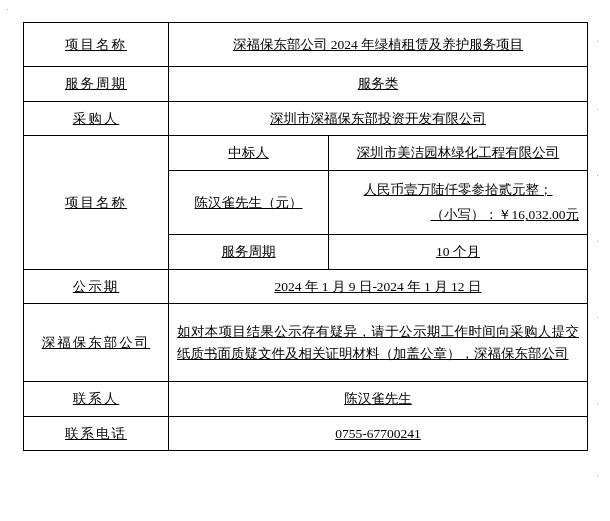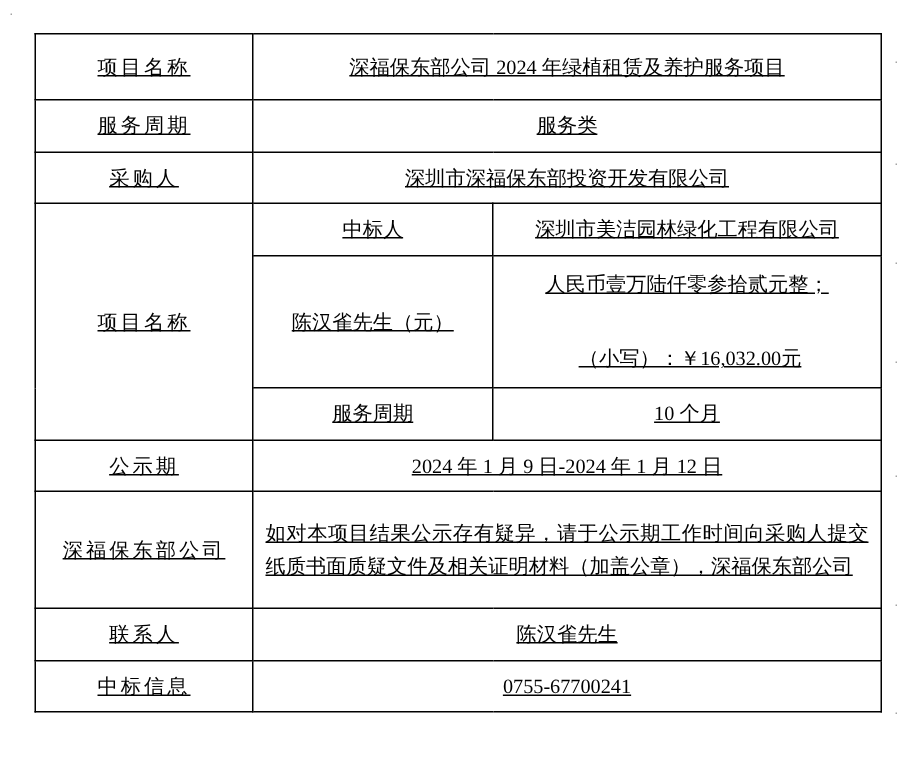--- a/index.html
+++ b/index.html
@@ -50,24 +50,23 @@
   .para {
     text-align: justify;
     line-height: 1.85;
     font-size: 13.5px;
   }
   .amount-line {
     text-align: center;
     line-height: 1.9;
   }
   .amount-line2 {
-    text-align: center;
+    text-align: right;
     line-height: 1.9;
     padding-left: 4px;
-    margin-top: 24px;
   }
   .corner {
     position: absolute;
     color: #9a9a9a;
     font-size: 9px;
     font-family: "Liberation Sans", sans-serif;
     user-select: none;
   }
 </style>
 </head>
@@ -135,19 +134,19 @@
         <td class="label">深福保东部公司</td>
         <td class="para" colspan="2">如对本项目结果公示存有疑异，请于公示期工作时间向采购人提交纸质书面质疑文件及相关证明材料（加盖公章），深福保东部公司</td>
       </tr>
 
       <tr class="row-h-default">
         <td class="label">联系人</td>
         <td class="value" colspan="2">陈汉雀先生</td>
       </tr>
 
       <tr class="row-h-default">
-        <td class="label">中标信息</td>
+        <td class="label">联系电话</td>
         <td class="value" colspan="2">0755-67700241</td>
       </tr>
 
     </tbody>
   </table>
 </div>
 
 </body></html>

